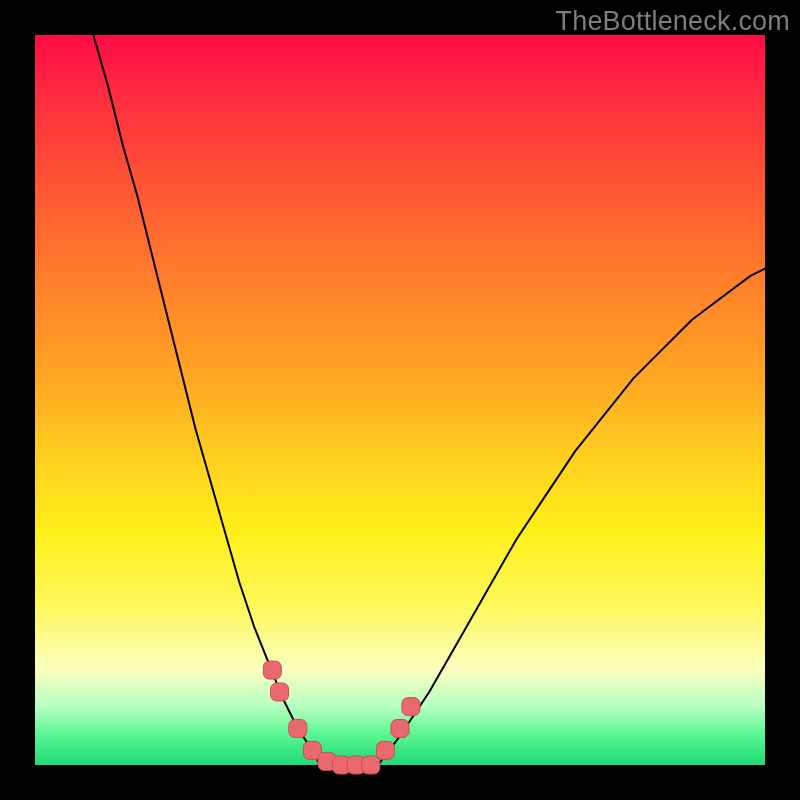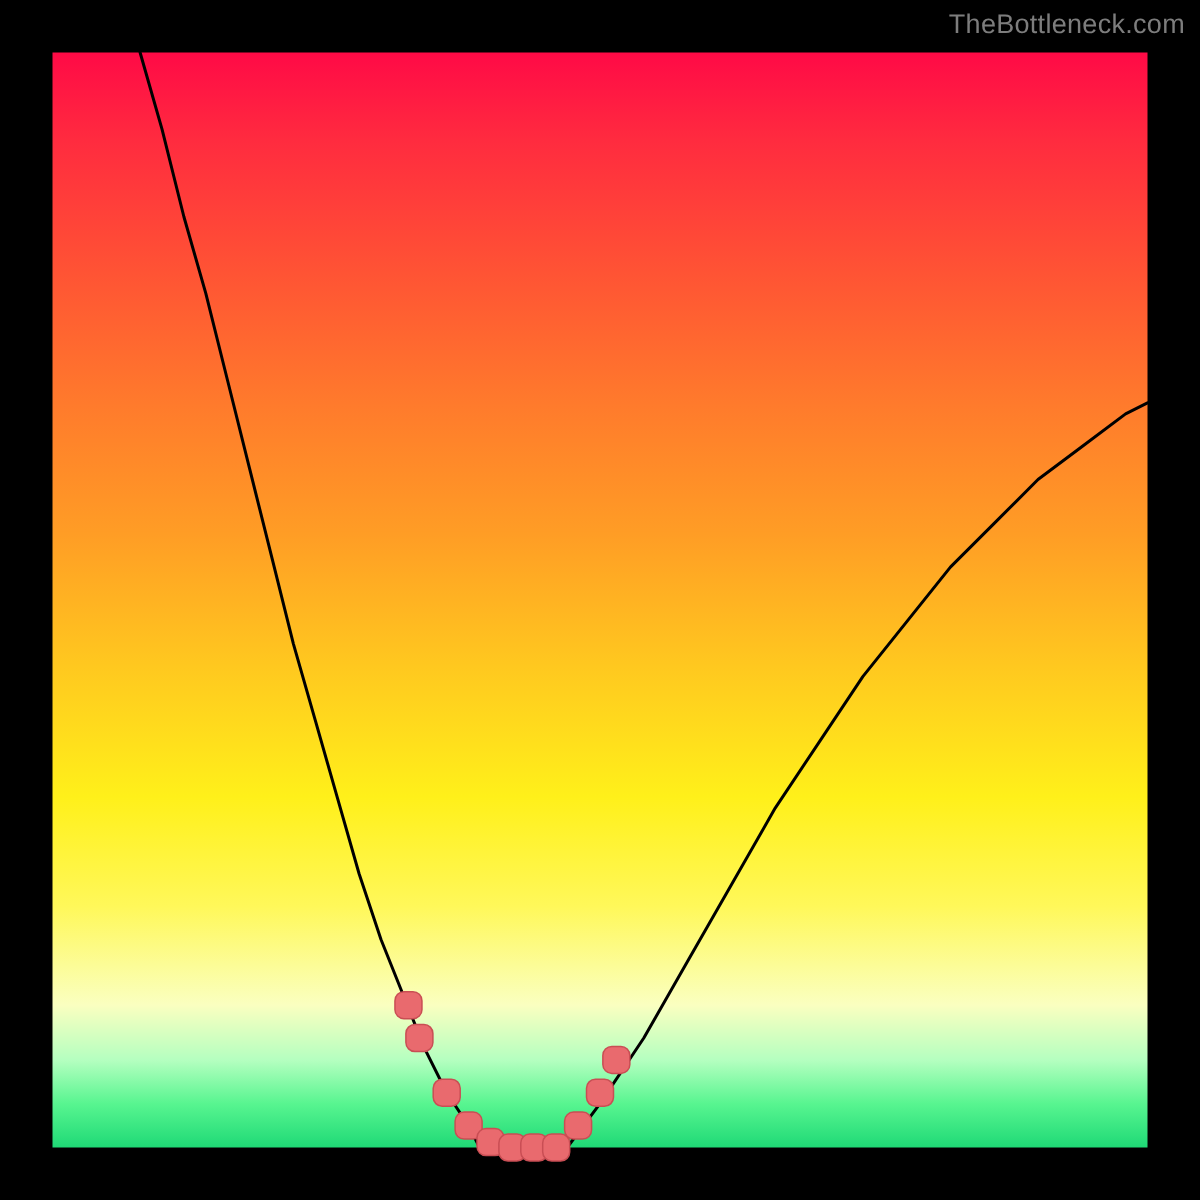--- a/index.html
+++ b/index.html
@@ -38,21 +38,21 @@
       #b5ffc0 92%,
       #58f590 96%,
       #1fd976 100%
     );
   }
   .watermark {
     position: absolute;
     top: 6px;
     right: 10px;
     color: #7d7d7d;
-    font-size: 18px;
+    font-size: 27px;
     font-weight: 500;
     letter-spacing: 0.2px;
     user-select: none;
   }
   svg.curves {
     position: absolute;
     left: 0;
     top: 0;
     width: 730px;
     height: 730px;

